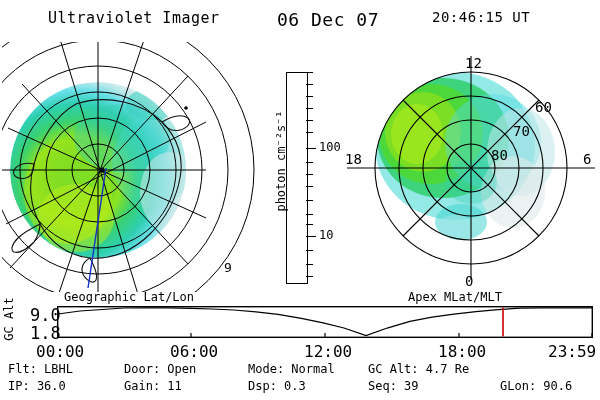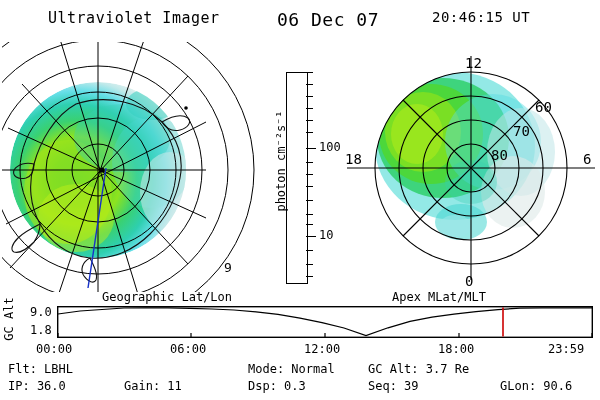--- a/index.html
+++ b/index.html
@@ -19,22 +19,22 @@
   .hdr-date{position:absolute;left:277px;top:3px;font-size:18px;letter-spacing:.5px;white-space:nowrap;}
   .hdr-time{position:absolute;left:432px;top:3px;font-size:14px;letter-spacing:.5px;white-space:nowrap;}
 
   
   .panel{position:absolute;}
   #geo-panel{left:2px;top:42px;width:255px;height:250px;}
   #mag-panel{left:343px;top:42px;width:255px;height:250px;}
   .panel svg{display:block;}
 
   .panel-title{position:absolute;font-size:12px;white-space:nowrap;}
-  #geo-title{left:64px;top:290px;margin-left:38px;}
-  #mag-title{left:392px;top:290px;}
+  #geo-title{left:64px;top:290px;}
+  #mag-title{left:408px;top:290px;}
 
   
   .cbar-wrap{position:absolute;left:258px;top:58px;width:84px;height:236px;}
   .cbar-axis-label{
     position:absolute;left:-47px;top:96px;width:140px;
     font-size:12px;text-align:center;
     transform:rotate(-90deg);white-space:nowrap;
   }
   .cbar{
     position:absolute;left:28px;top:14px;width:20px;height:210px;
@@ -73,23 +73,23 @@
   .cb-tick.major{width:10px;}
   .cb-lab{position:absolute;left:61px;font-size:12px;white-space:nowrap;line-height:1;}
 
   
   .orbit-wrap{position:absolute;left:0;top:296px;width:600px;height:60px;}
   .gcalt-label{
     position:absolute;left:-14px;top:16px;width:46px;
     font-size:12px;text-align:center;
     transform:rotate(-90deg);white-space:nowrap;
   }
-  .orbit-tick-lab{position:absolute;left:30px;font-size:12px;white-space:nowrap;}
+  .orbit-tick-lab{position:absolute;left:30px;font-size:17px;white-space:nowrap;}
   .orbit-box{position:absolute;left:57px;top:10px;width:536px;height:32px;}
-  .time-lab{position:absolute;top:46px;font-size:12px;white-space:nowrap;}
+  .time-lab{position:absolute;top:46px;font-size:16px;white-space:nowrap;}
 
   
   .status{position:absolute;left:0;top:362px;width:600px;height:38px;font-size:12px;}
   .status-row{position:absolute;left:0;width:600px;height:17px;}
   .status-row.r1{top:0;}
   .status-row.r2{top:17px;}
   .scell{position:absolute;white-space:nowrap;}
   .c0{left:8px;} .c1{left:124px;} .c2{left:248px;text-align:right;} .c3{left:368px;} .c4{left:500px;}
 </style>
 </head>
@@ -268,22 +268,23 @@
     <div class="time-lab" style="left:36px;">00:00</div>
     <div class="time-lab" style="left:170px;">06:00</div>
     <div class="time-lab" style="left:304px;">12:00</div>
     <div class="time-lab" style="left:438px;">18:00</div>
     <div class="time-lab" style="left:548px;">23:59</div>
   </div>
 
   <div class="status">
     <div class="status-row r1">
       <span class="scell c0">Flt: LBHL</span>
+      <span class="scell c1">Door: Open</span>
       <span class="scell c2">Mode: Normal</span>
-      <span class="scell c3">GC Alt: 3.7 Re</span>
+      <span class="scell c3">GC Alt: 4.7 Re</span>
     </div>
     <div class="status-row r2">
       <span class="scell c0">IP: 36.0</span>
       <span class="scell c1">Gain: 11</span>
       <span class="scell c2">Dsp:   0.3</span>
       <span class="scell c3">Seq: 39</span>
       <span class="scell c4">GLon:  90.6</span>
     </div>
   </div>
 

